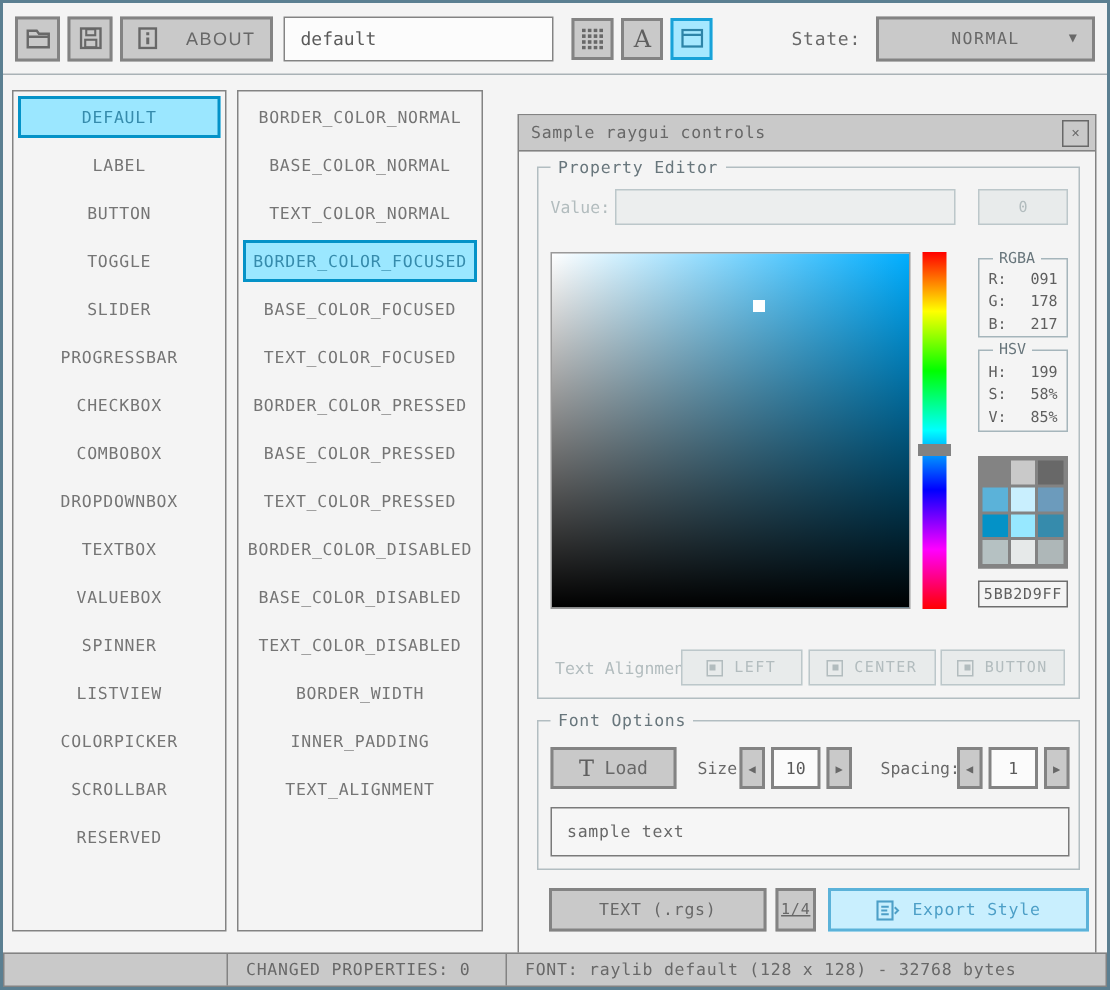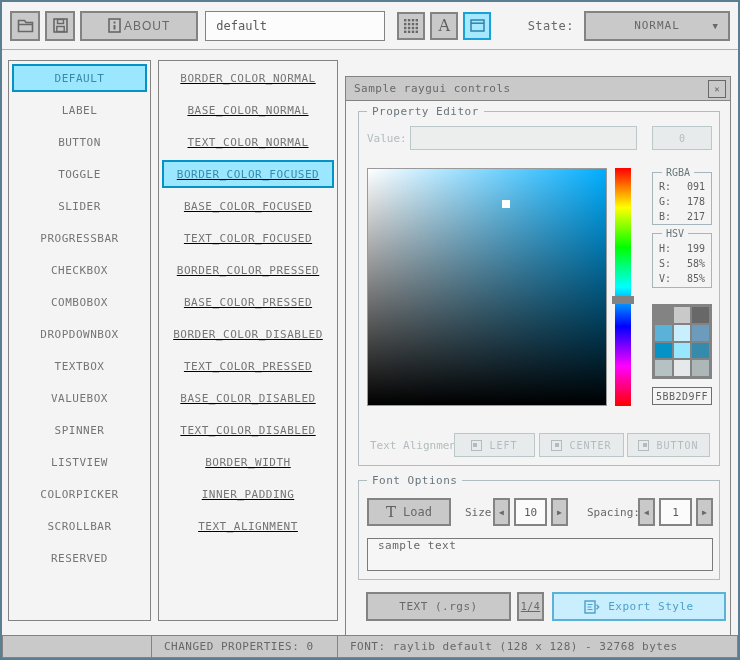--- a/index.html
+++ b/index.html
@@ -10,40 +10,40 @@
          border:2px solid #5b7f91; overflow:hidden; }
 
   
   .toolbar { position:absolute; left:0; top:0; right:0; height:48px;
              border-bottom:1px solid #a9b2b6; display:flex; align-items:center;
              padding:0 8px; }
   .tbtn { width:30px; height:30px; background:#c9c9c9; border:2px solid #838383;
           display:flex; align-items:center; justify-content:center; cursor:pointer;
           color:#686868; flex:none; }
   .tbtn + .tbtn { margin-left:5px; }
-  .about-btn { width:auto; padding:0 26px; gap:3px; font-size:12px; letter-spacing:1px; }
+  .about-btn { width:auto; padding:0 10px; gap:19px; font-size:12px; letter-spacing:1px; }
   .name-input { width:180px; height:30px; margin-left:7px; border:1px solid #838383;
                 background:#fcfcfc; color:#5a5a5a; font-family:inherit; font-size:12px;
                 padding:0 10px; }
   .view-btn { width:28px; height:28px; }
   .view-btn.first { margin-left:12px; }
   .view-btn.active { background:#a5e8ff; border-color:#18a2d8; color:#2d84a8; }
   .font-a { font-family:"DejaVu Serif", serif; font-size:16px; color:#5f5f5f; }
   .state-group { margin-left:auto; display:flex; align-items:center; gap:10px; }
   .state-label { color:#686868; font-size:12px; letter-spacing:0.5px; }
   .dropdown { width:146px; height:30px; background:#c9c9c9; border:2px solid #838383;
               position:relative; display:flex; align-items:center; justify-content:center;
               color:#686868; font-size:11px; letter-spacing:1px; cursor:pointer; }
   .dropdown .chev { position:absolute; right:9px; font-size:9px; }
 
   
   .panel { position:absolute; top:58px; height:561px; background:#f4f4f4;
            border:1px solid #838383; padding:3px 2px; }
   .panel-controls { left:6px;  width:143px; }
-  .panel-props    { left:156px; width:180px;text-decoration:underline; }
+  .panel-props    { left:156px; width:164px; }
   .lv-item { height:28px; margin:0 1px 4px 1px; display:flex; align-items:center;
              justify-content:center; font-size:11px; letter-spacing:0.5px; color:#757575;
              border:2px solid transparent; cursor:pointer; white-space:nowrap; }
   .lv-item.selected { background:#9be7ff; border-color:#0492c7; color:#368bac; }
 
   
   .window { position:absolute; left:343px; top:74px; width:386px; height:561px;
             border:1px solid #838383; background:#f4f4f4; }
   .titlebar { position:absolute; left:0; top:0; right:0; height:24px; background:#c9c9c9;
               border-bottom:1px solid #838383; display:flex; align-items:center;
@@ -125,21 +125,21 @@
   .fo-label { position:absolute; top:17px; height:28px; display:flex; align-items:center;
               color:#686868; font-size:11px; }
   .spin-btn { position:absolute; top:17px; width:17px; height:28px; background:#c9c9c9;
               border:2px solid #838383; color:#686868; font-size:8px; display:flex;
               align-items:center; justify-content:center; font-family:inherit; cursor:pointer; }
   .spin-val { position:absolute; top:17px; height:28px; background:#fbfbfb;
               border:2px solid #838383; color:#5a5a5a; font-size:11px; display:flex;
               align-items:center; justify-content:center; }
   .sample-box { position:absolute; left:8px; top:57px; width:346px; height:33px;
                 border:1px solid #7a7a7a; background:#f6f6f6; color:#686868; font-size:11px;
-                display:flex; align-items:flex-start; padding:0 10px; letter-spacing:0.5px; }
+                display:flex; align-items:center; padding:0 10px; letter-spacing:0.5px; }
 
   
   .exp-btn { position:absolute; top:515px; height:29px; font-family:inherit; font-size:11px;
              letter-spacing:0.5px; display:flex; align-items:center; justify-content:center;
              cursor:pointer; }
   .text-btn   { left:20px; width:145px; background:#c9c9c9; border:2px solid #838383; color:#686868; }
   .pager-btn  { left:171px; width:27px; background:#c9c9c9; border:2px solid #838383; color:#686868; font-size:10px;text-decoration:underline; }
   .export-btn { left:206px; width:174px; background:#c9effe; border:2px solid #5bb2d9; color:#4d9fc7; gap:8px; }
 
   
@@ -249,22 +249,22 @@
 
   <div class="panel panel-props">
       <div class="lv-item">BORDER_COLOR_NORMAL</div>
       <div class="lv-item">BASE_COLOR_NORMAL</div>
       <div class="lv-item">TEXT_COLOR_NORMAL</div>
       <div class="lv-item selected">BORDER_COLOR_FOCUSED</div>
       <div class="lv-item">BASE_COLOR_FOCUSED</div>
       <div class="lv-item">TEXT_COLOR_FOCUSED</div>
       <div class="lv-item">BORDER_COLOR_PRESSED</div>
       <div class="lv-item">BASE_COLOR_PRESSED</div>
+      <div class="lv-item">TEXT_COLOR_PRESSED</div>
       <div class="lv-item">BORDER_COLOR_DISABLED</div>
-      <div class="lv-item">TEXT_COLOR_PRESSED</div>
       <div class="lv-item">BASE_COLOR_DISABLED</div>
       <div class="lv-item">TEXT_COLOR_DISABLED</div>
       <div class="lv-item">BORDER_WIDTH</div>
       <div class="lv-item">INNER_PADDING</div>
       <div class="lv-item">TEXT_ALIGNMENT</div>
     </div>
 
   <div class="window">
     <div class="titlebar">
       <span>Sample raygui controls</span>

